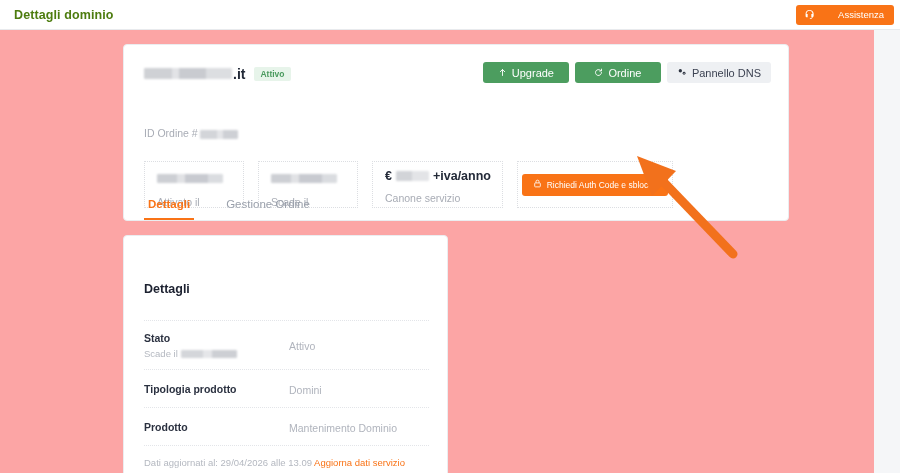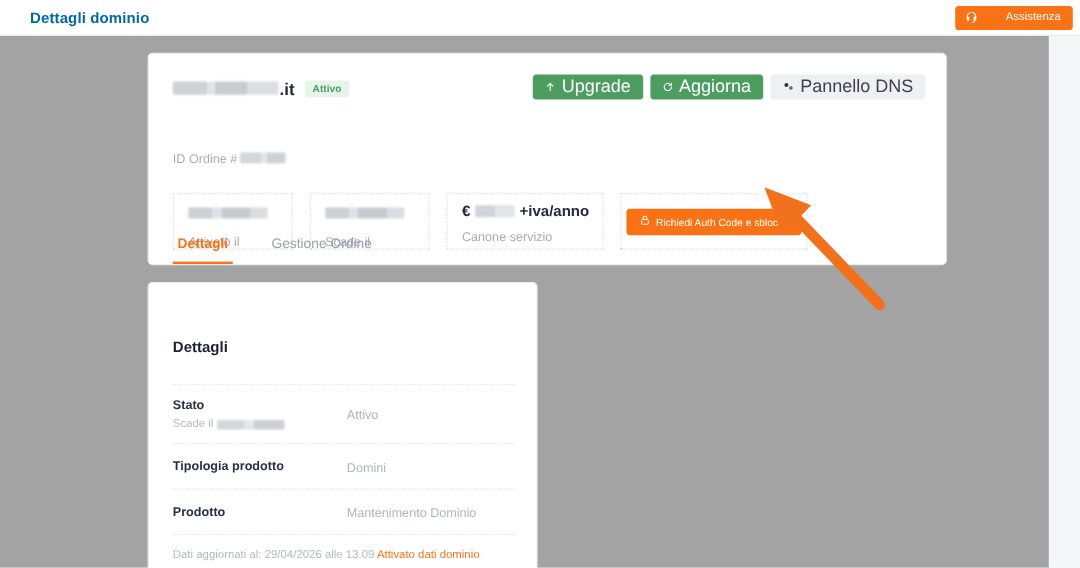--- a/index.html
+++ b/index.html
@@ -12,37 +12,37 @@
 
   
   .topbar {
     position: absolute; left: 0; top: 0;
     width: 900px; height: 30px;
     background: #ffffff;
     border-bottom: 1px solid #e8eaed;
     display: flex; align-items: center; justify-content: space-between;
   }
   .topbar-title {
-    margin-left: 25px;
-    font-size: 12.5px; font-weight: bold; color: #0369a1;
+    margin-left: 14px;
+    font-size: 12.5px; font-weight: bold; color: #4d7c0f;
     letter-spacing: .1px;
   }
   .assist-btn {
     margin-right: 6px;
     height: 20px; padding: 0 10px 0 8px;
     background: #f97316; border: none; border-radius: 3px;
     color: #ffffff; font-size: 9.5px;
     display: flex; align-items: center; gap: 23px;
     cursor: pointer;
     font-family: "Liberation Sans", sans-serif;
   }
   .assist-btn svg { display: block; }
 
   
-  .canvas { position: absolute; left: 0; top: 30px; width: 874px; height: 443px; background: #a3a3a3; }
+  .canvas { position: absolute; left: 0; top: 30px; width: 874px; height: 443px; background: #fca5a5; }
 
   
   .card {
     position: absolute;
     background: #ffffff;
     border: 1px solid #ebedf0;
     border-radius: 4px;
   }
   .card-top { left: 123px; top: 14px; width: 666px; height: 177px; }
 
@@ -56,28 +56,28 @@
     vertical-align: middle;
   }
   .dom-redact { width: 88px; height: 11px; background: linear-gradient(90deg,#cfd1d5 0 32%,#e2e3e6 32% 40%,#c9cbd0 40% 70%,#dcdee1 70% 100%); }
   .dom-tld { font-size: 14px; font-weight: bold; color: #232a38; margin-left: 1px; }
   .badge-attivo {
     background: #e7f4ea; color: #4a9a5e;
     font-size: 8.5px; font-weight: bold;
     padding: 3px 6px; border-radius: 2px;
     line-height: 1;
   }
-  .order-row { position: absolute; left: 20px; top: 82px; display: flex; align-items: flex-start; font-size: 10.5px; color: #a8acb5; }
+  .order-row { position: absolute; left: 20px; top: 82px; display: flex; align-items: flex-end; font-size: 10.5px; color: #a8acb5; }
   .order-redact { width: 38px; height: 9px; margin-left: 2px; background: linear-gradient(90deg,#d3d5d9 0 45%,#e4e5e8 45% 60%,#ced0d5 60% 100%); }
 
   
   .actions { position: absolute; right: 17px; top: 17px; display: flex; gap: 6px; }
   .btn {
     height: 21px; border: none; border-radius: 3px;
-    font-size: 15px; display: flex; align-items: center; justify-content: center; gap: 5px;
+    font-size: 11px; display: flex; align-items: center; justify-content: center; gap: 5px;
     cursor: pointer; font-family: "Liberation Sans", sans-serif;
     padding: 0 10px;
   }
   .btn-green { background: #4c9d5f; color: #ffffff; min-width: 86px; }
   .btn-grey  { background: #eef0f3; color: #3c4252; min-width: 80px; }
 
   
   .infoboxes { position: absolute; left: 20px; top: 116px; width: 626px; display: flex; gap: 14px; }
   .infobox {
     width: 100px; height: 47px;
@@ -171,21 +171,21 @@
         </span>
         <span>Upgrade</span>
       </button>
       <button class="btn btn-green">
         <span>
           <svg width="9" height="9" viewBox="0 0 24 24" fill="none" stroke="#ffffff" stroke-width="2.4" stroke-linecap="round">
               <path d="M20 12a8 8 0 1 1-2.6-5.9"></path>
               <path d="M20 3v5h-5"></path>
             </svg>
         </span>
-        <span>Aggiorna</span>
+        <span>Ordine</span>
       </button>
       <button class="btn btn-grey">
         <span>
           <svg width="10" height="10" viewBox="0 0 24 24" fill="#2d3340" aria-hidden="true">
             <circle cx="8" cy="9" r="4"></circle>
               <circle cx="17" cy="15" r="3.4"></circle>
               <circle cx="17" cy="15" r="1.3" fill="#eef0f3"></circle>
           </svg>
         </span>
         <span>Pannello DNS</span>
@@ -253,21 +253,21 @@
 
       <div class="detail-row">
         <div class="d-key">
           <div class="d-key-main">Prodotto</div>
         </div>
         <div class="d-val">Mantenimento Dominio</div>
       </div>
 
       <div class="footer-note">
         <span>Dati aggiornati al: 29/04/2026 alle 13.09</span>
-        <span class="footer-link">Attivato dati dominio</span>
+        <span class="footer-link">Aggiorna dati servizio</span>
       </div>
     </div>
   </div>
 
 </div>
 
 <svg class="arrow-layer" viewBox="0 0 900 473">
   <g>
     <path d="M733 254 L656 174" stroke="#f2711c" stroke-width="9" stroke-linecap="round"></path>
     <path d="M637 156 L676 171 L652 196 Z" fill="#f2711c"></path>

